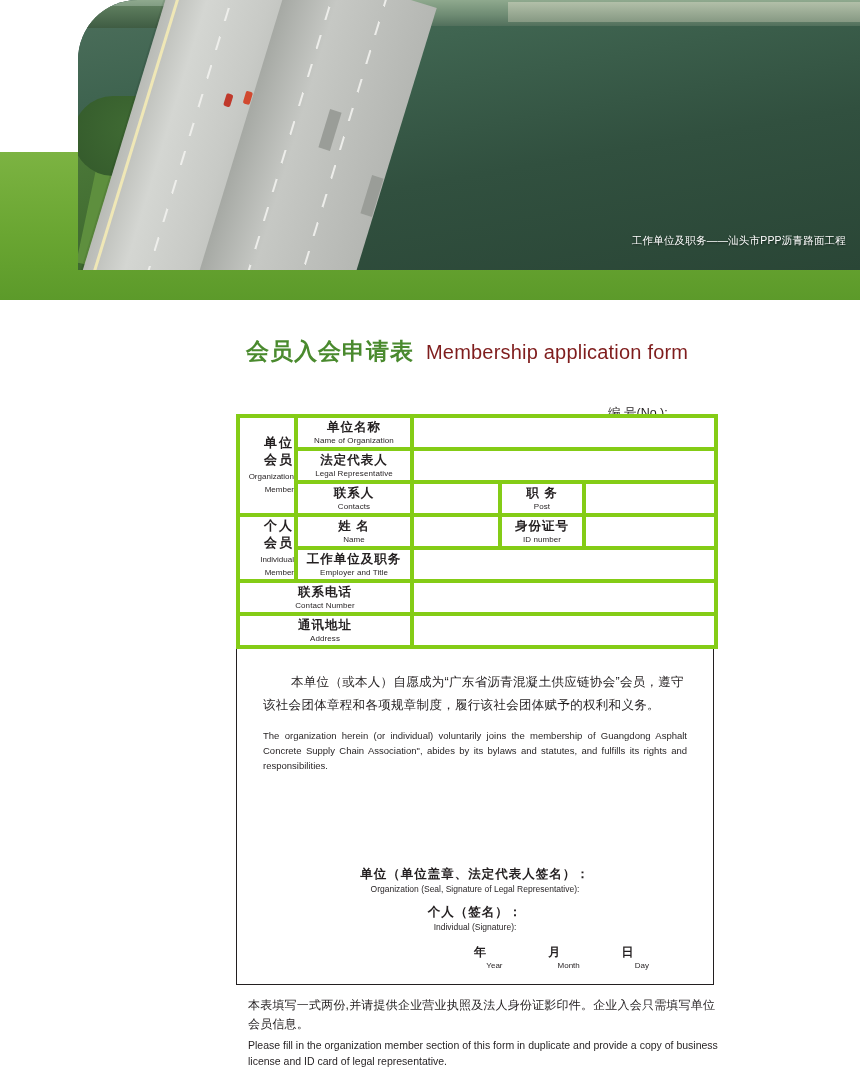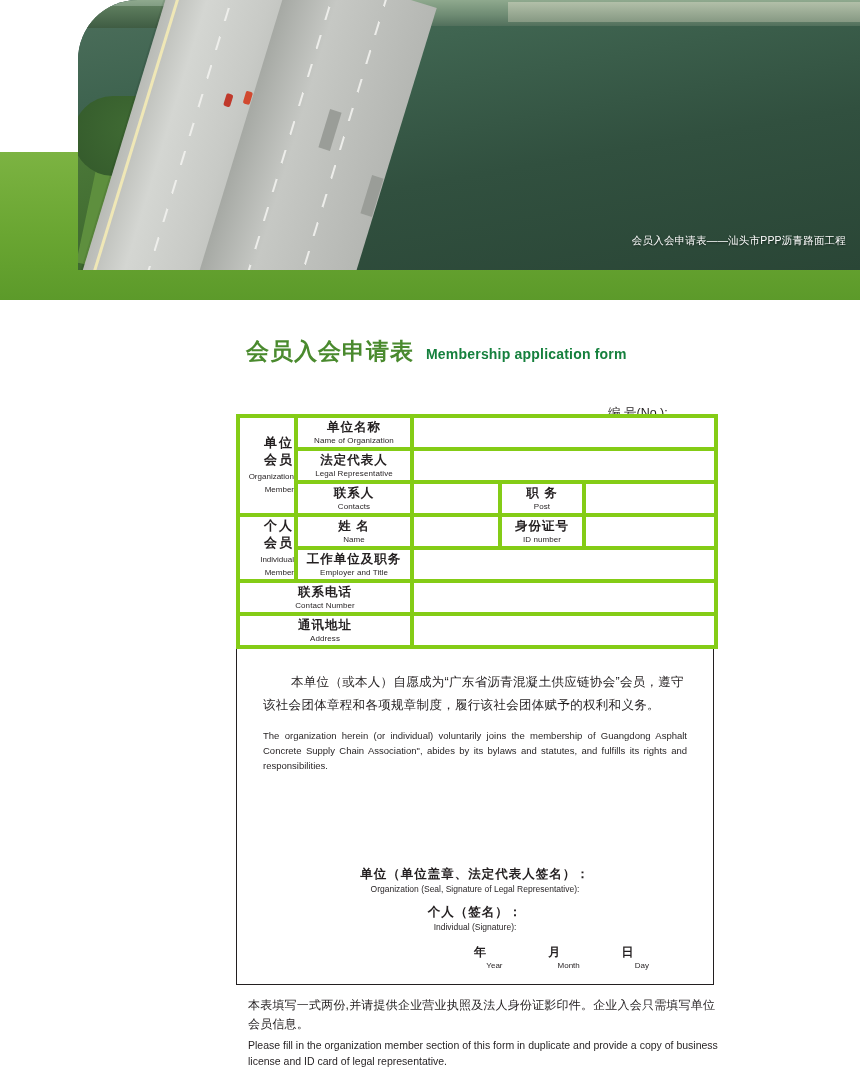--- a/index.html
+++ b/index.html
@@ -161,23 +161,23 @@
     align-items: baseline;
     gap: 12px;
   }
   .title-cn {
     font-size: 23px;
     font-weight: bold;
     color: #4a8a2e;
     letter-spacing: 1px;
   }
   .title-en {
-    font-size: 14px;
-    font-weight: bold;
-    color: #15803d;
+    font-size: 20px;
+    font-weight: normal;
+    color: #7f1d1d;
     letter-spacing: .2px;
   }
 
   .no-label {
     position: absolute;
     left: 608px;
     top: 389px;
     font-size: 12.5px;
     color: #231f20;
     margin-top: 16px;
@@ -344,21 +344,21 @@
     </div>
 
     <div class="bridge2">
       <div class="lane-line" style="left:46px;"></div>
       <div class="lane-line" style="left:98px;"></div>
     </div>
 
     <div class="pier" style="left:288px; top:176px; transform:rotate(17deg);"></div>
     <div class="pier" style="left:246px; top:110px; transform:rotate(17deg);"></div>
 
-    <div class="hero-caption">会员入会申请表——汕头市PPP沥青路面工程</div>
+    <div class="hero-caption">工作单位及职务——汕头市PPP沥青路面工程</div>
   </div>
 </div>
 
 <div class="title-row">
   <span class="title-cn">会员入会申请表</span>
   <span class="title-en">Membership application form</span>
 </div>
 
 <div class="no-label">编 号(No.):</div>
 

